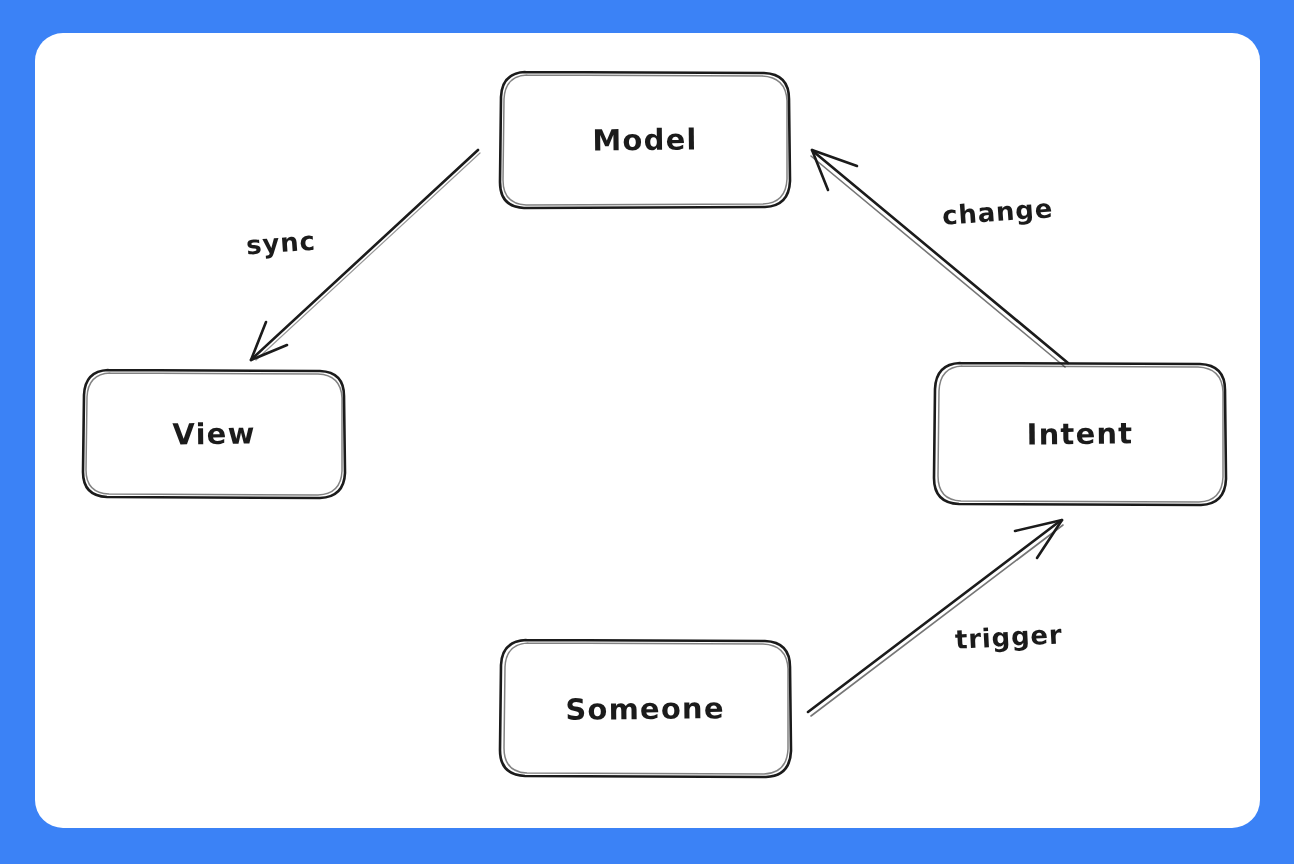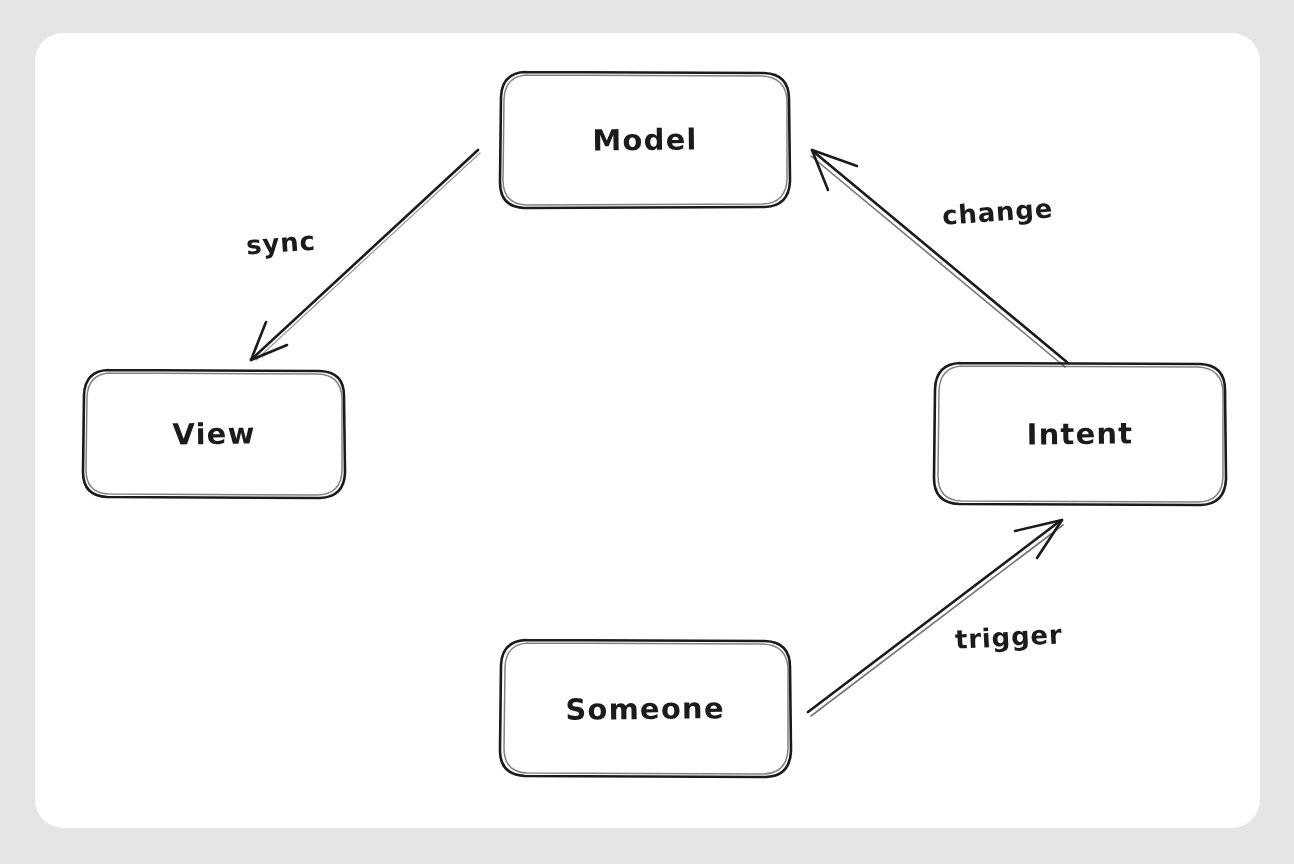--- a/index.html
+++ b/index.html
@@ -11,21 +11,21 @@
   body {
     width: 1294px;
     height: 864px;
     overflow: hidden;
     font-family: "DejaVu Sans", sans-serif;
   }
   #diagram-root {
     position: relative;
     width: 1294px;
     height: 864px;
-    background: #e5e5e5;
+    background: #3b82f6;
   }
   #canvas-surface {
     position: absolute;
     left: 35px;
     top: 33px;
     width: 1225px;
     height: 795px;
     background: #ffffff;
     border-radius: 28px;
   }

